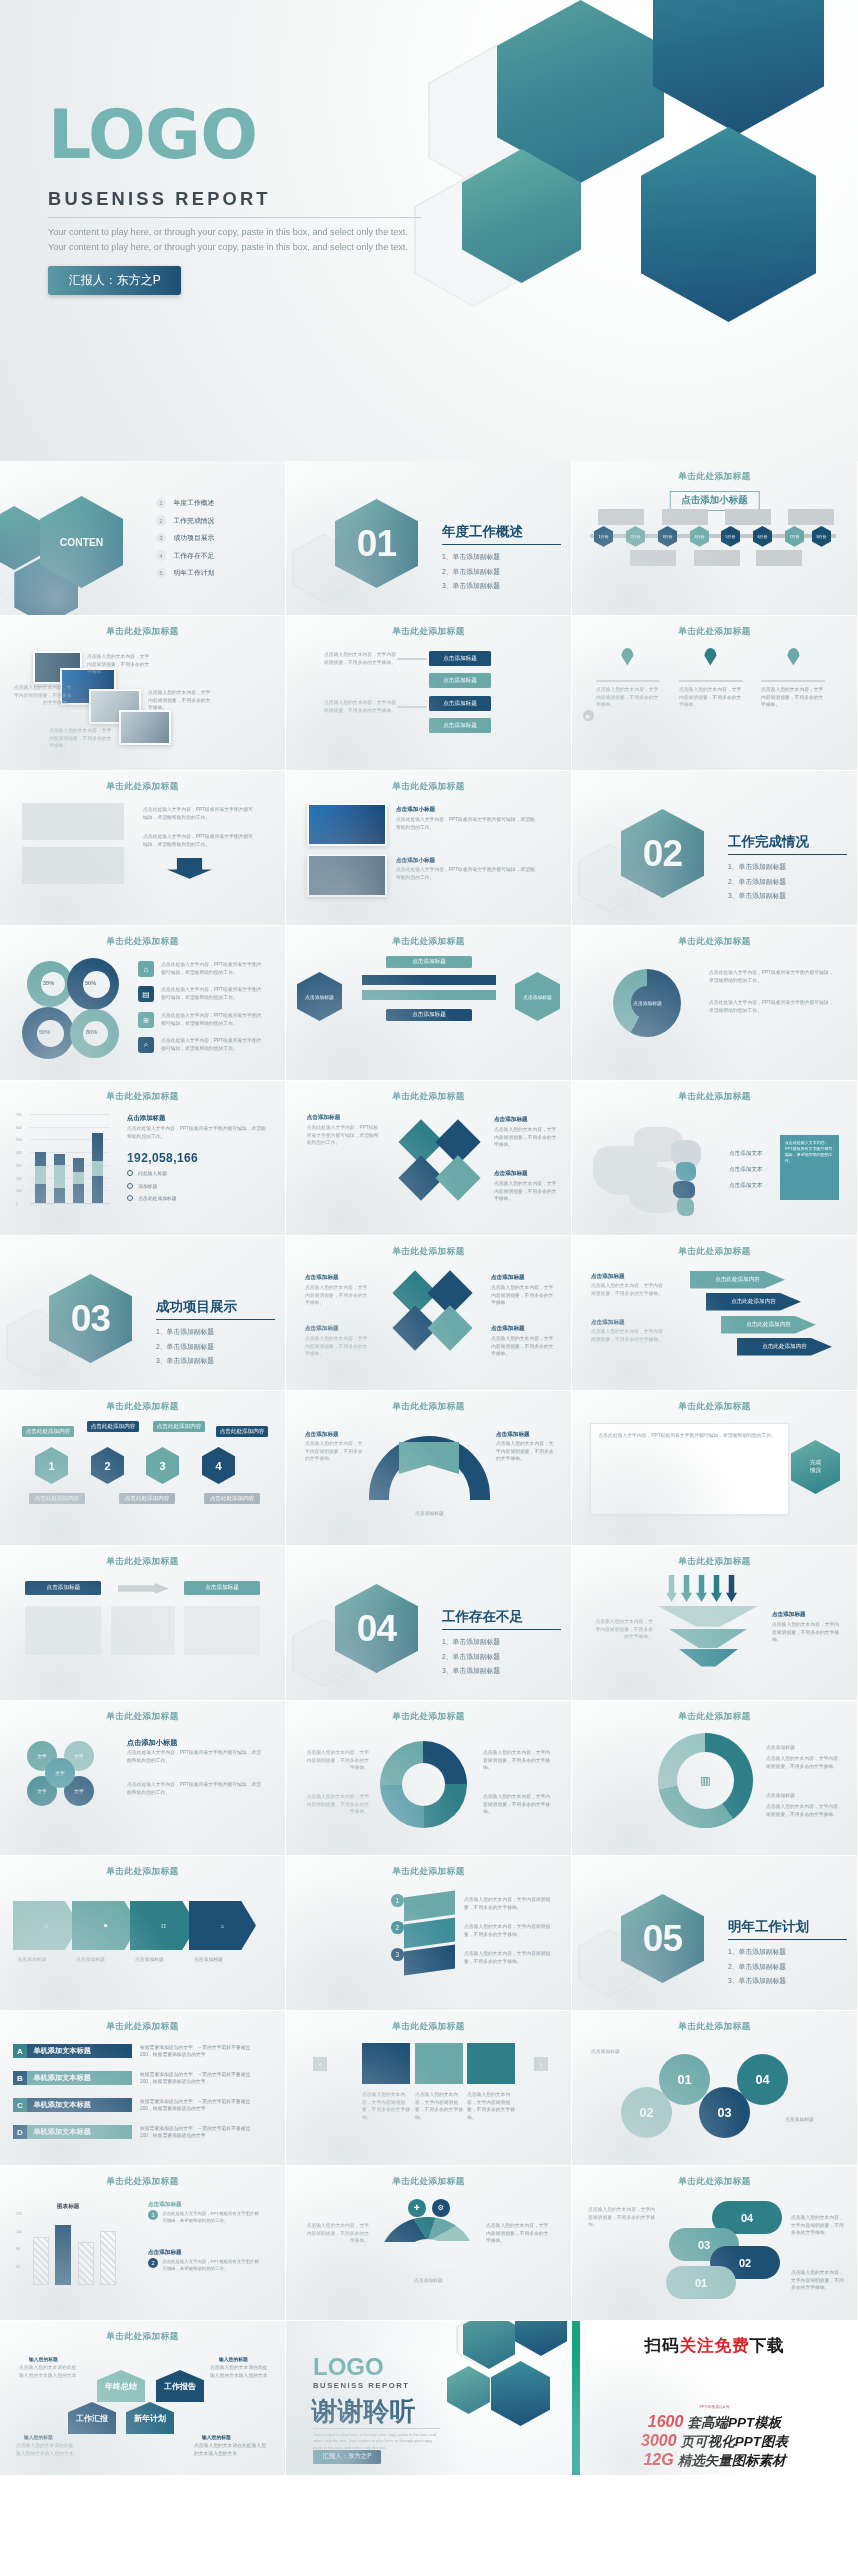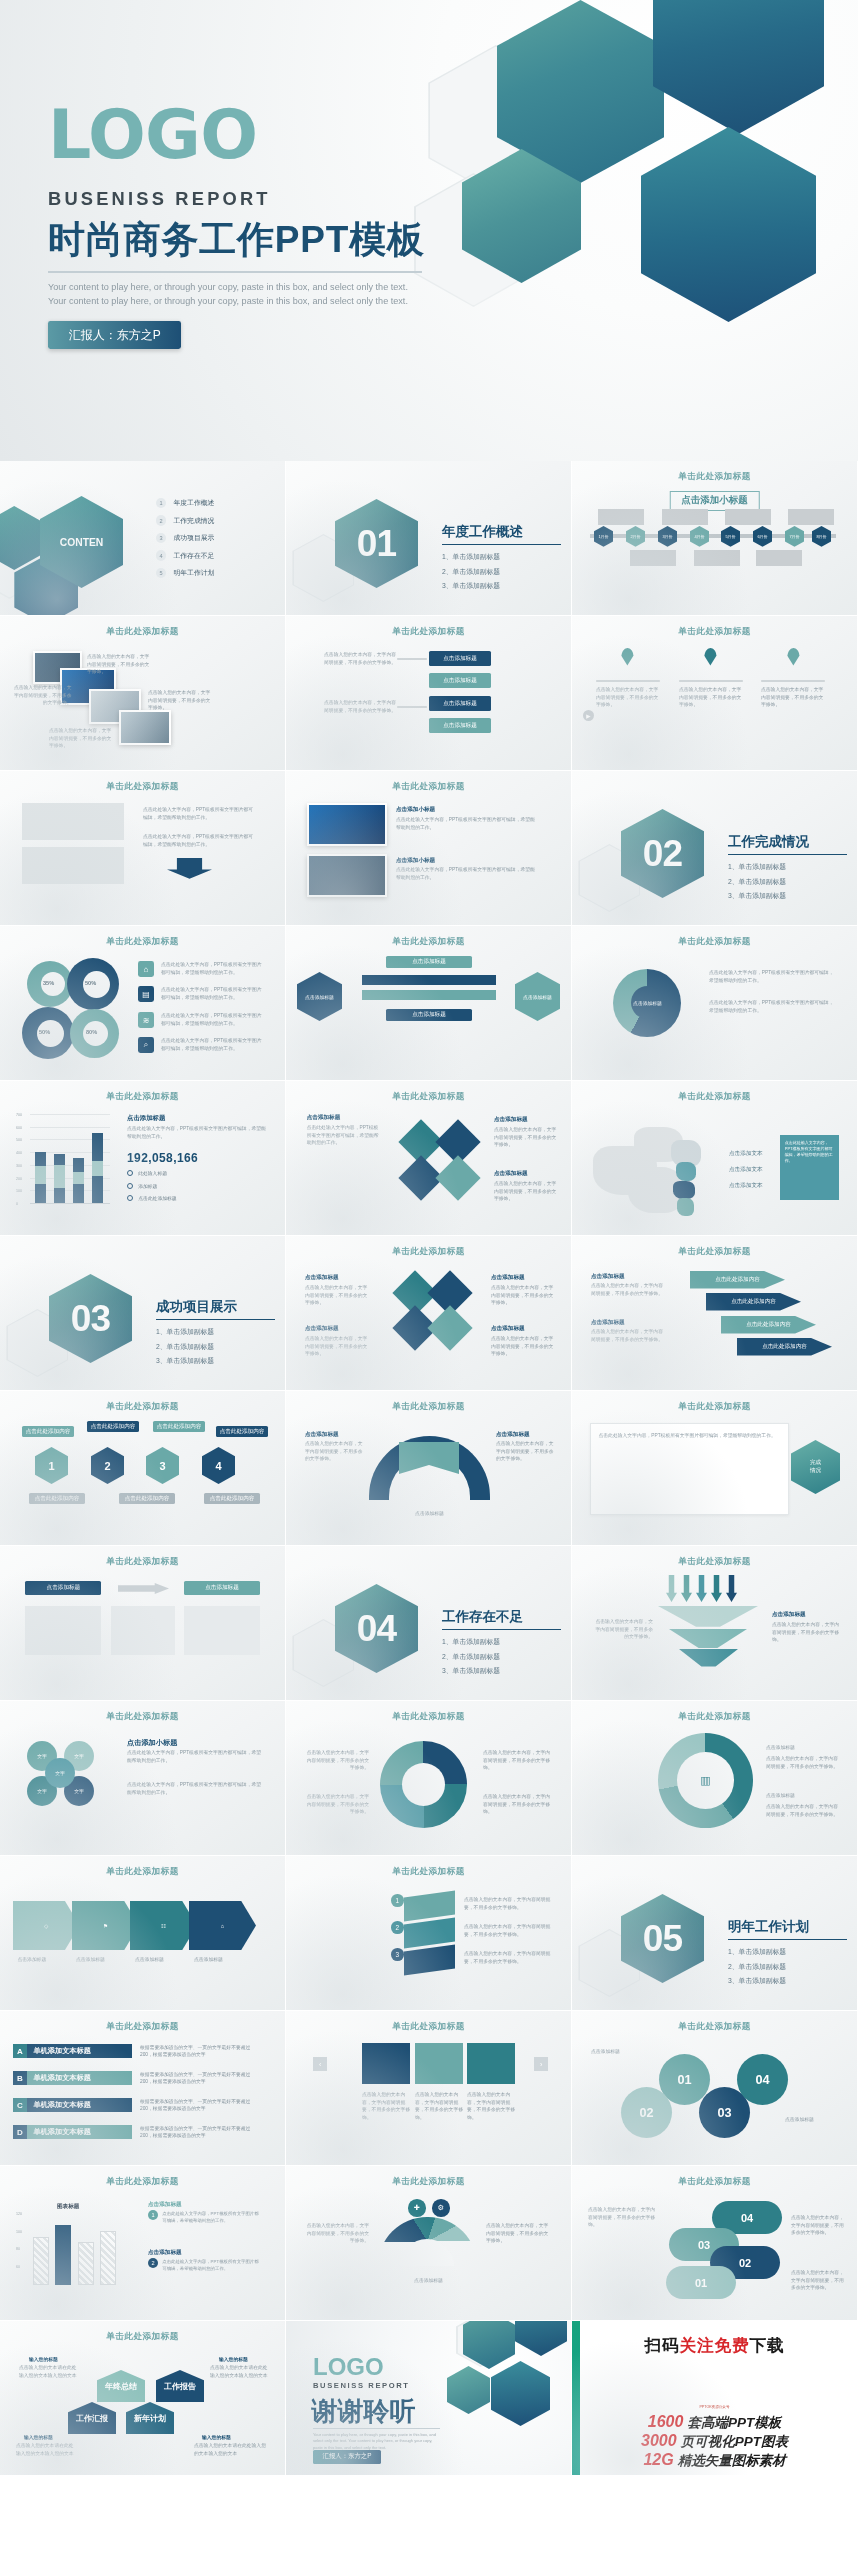--- a/index.html
+++ b/index.html
@@ -201,21 +201,20 @@
         </div>
       <div class="hex" style="left:83px;top:0px;width:167px;height:183px;background:linear-gradient(160deg,#5aa39f 0%,#3f8a96 40%,#2a6f88 100%);box-shadow:0 6.4px 16px rgba(0,0,0,.13);"></div>
       <div class="hex" style="left:239px;top:-57px;width:171px;height:191px;background:linear-gradient(170deg,#3a8c9b 0%,#276a88 50%,#1d4f75 100%);box-shadow:0 6.4px 16px rgba(0,0,0,.13);"></div>
       <div class="hex" style="left:227px;top:127px;width:175px;height:195px;background:linear-gradient(175deg,#3b8e9c 0%,#266b89 55%,#1d5078 100%);box-shadow:0 8px 17.5px rgba(0,0,0,.15);"></div>
       <div class="hex" style="left:48px;top:149px;width:119px;height:134px;background:linear-gradient(160deg,#68b0a8 0%,#4b9398 50%,#3a7e8d 100%);box-shadow:0 6.4px 14.3px rgba(0,0,0,.12);"></div>
     </div>
 
     <div class="hero-left">
       <div class="logo-text">LOGO</div>
       <div class="biz-report">BUSENISS REPORT</div>
-      <div class="hero-title">时尚商务工作PPT模板</div>
       <div class="hero-rule"></div>
       <div class="hero-desc">Your content to play here, or through your copy, paste in this box, and select only the text. Your content to play here, or through your copy, paste in this box, and select only the text.</div>
       <div class="hero-btn">汇报人：东方之P</div>
     </div>
   </div>
 
   <div class="grid">
 
     <div class="cell">
       <div class="hexoutline" style="left:-27px;top:57px;width:73px;height:81px;">

